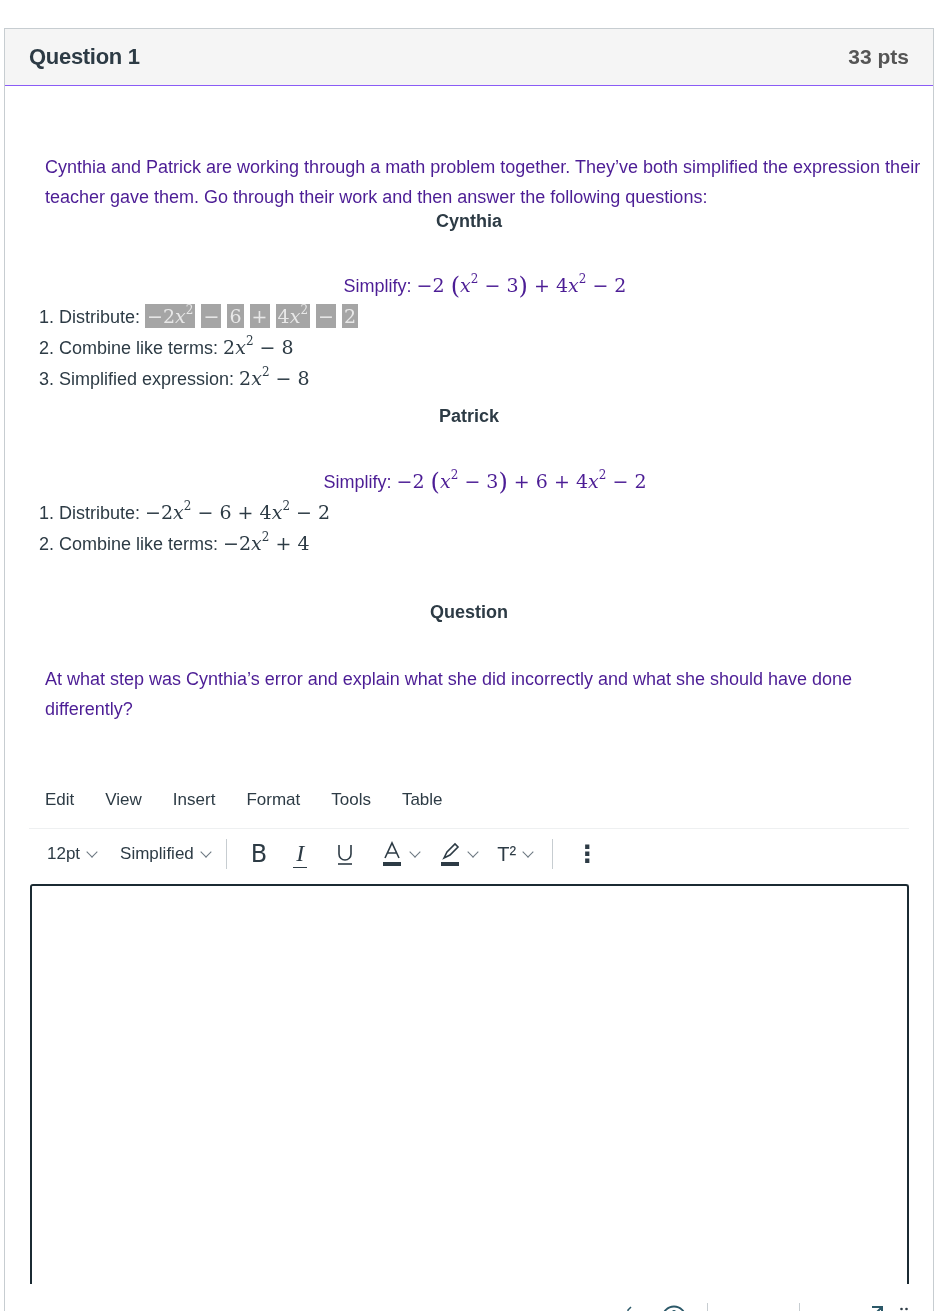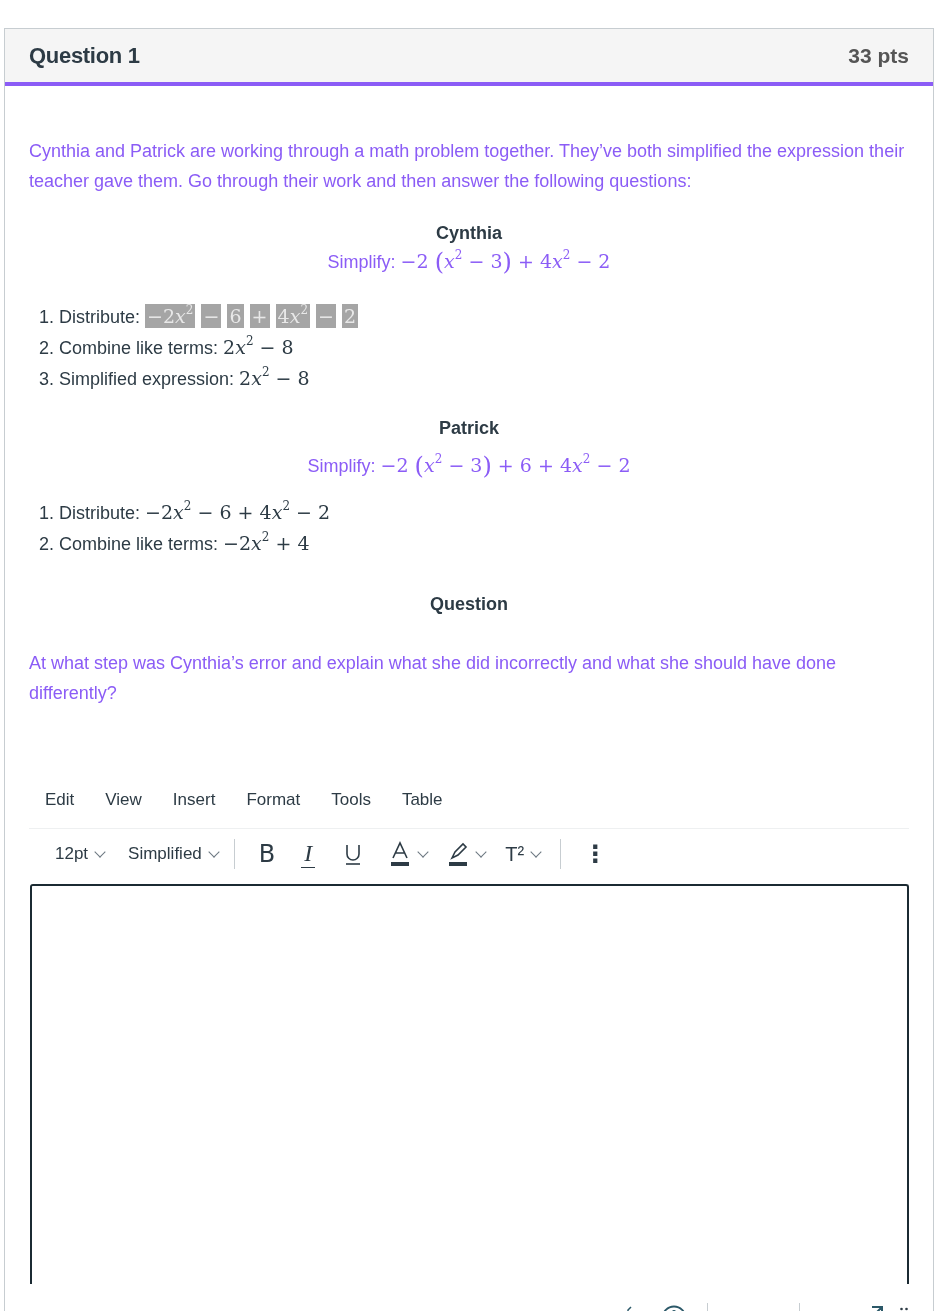--- a/index.html
+++ b/index.html
@@ -1,76 +1,76 @@
 <!DOCTYPE html>
 <html><head>
 <meta charset="utf-8">
 <style>
   html, body { margin: 0; padding: 0; background: #fff; }
   body { width: 938px; height: 1311px; overflow: hidden; position: relative; font-family: "Liberation Sans", "DejaVu Sans", sans-serif; color: #2d3b45; }
   .card { position: absolute; left: 4px; top: 28px; width: 930px; height: 1300px; border: 1px solid #c7cdd1; border-bottom: none; box-sizing: border-box; }
-  .card-header { height: 57px; background: #f5f5f5; border-bottom: 4px solid #8b5cf6; display: flex; align-items: center; justify-content: space-between; padding: 0 24px; box-sizing: border-box; }
+  .card-header { height: 57px; background: #f5f5f5; border-bottom: 1px solid #8b5cf6; display: flex; align-items: center; justify-content: space-between; padding: 0 24px; box-sizing: border-box; }
   .q-title { font-size: 22px; font-weight: bold; color: #2d3b45; letter-spacing: -0.3px; }
   .q-pts { font-size: 21px; font-weight: bold; color: #555; }
   .content { position: absolute; left: 24px; top: 57px; width: 880px; }
-  .para { font-size: 18px; line-height: 30px; color: #8b5cf6; margin: 0; }
+  .para { font-size: 18px; line-height: 30px; color: #4c1d95; margin: 16px; }
   .intro { position: absolute; top: 50px; left: 0; width: 880px; }
   .center { text-align: center; position: absolute; left: 0; width: 880px; }
-  .heading { font-weight: bold; font-size: 18px; margin-top: 12px; }
+  .heading { font-weight: bold; font-size: 18px; }
   .math { font-family: "DejaVu Serif", "Liberation Serif", serif; font-size: 19px; }
   .math i { font-style: italic; }
   .math sup { font-size: 12px; vertical-align: 9px; line-height: 0; }
   .paren { font-size: 24px; vertical-align: -2px; }
   .steps { position: absolute; left: 10px; font-size: 18px; line-height: 30px; }
   .hl { background: #a5a5a5; color: #e8e8e8; padding: 1px 2px; }
   .menubar { position: absolute; top: 704px; left: 16px; display: flex; gap: 12px; font-size: 17px; color: #2d3b45; }
   .menubar span { margin-right: 19px; }
   .toolbar-sep { position: absolute; top: 742px; left: 0; width: 880px; height: 1px; background: #eef0f1; }
-  .toolbar { position: absolute; top: 751px; left: 8px; width: 880px; height: 34px; display: flex; align-items: center; font-size: 17px; color: #2d3b45; }
+  .toolbar { position: absolute; top: 751px; left: 0; width: 880px; height: 34px; display: flex; align-items: center; font-size: 17px; color: #2d3b45; }
   .tb-item { display: inline-flex; align-items: center; }
   .chev { display: inline-block; width: 7px; height: 7px; border-right: 1.3px solid #6b7780; border-bottom: 1.3px solid #6b7780; transform: rotate(45deg); margin-left: 8px; margin-top: -5px; }
   .vsep { width: 1px; height: 30px; background: #c7cdd1; display: inline-block; }
   .editor { position: absolute; top: 798px; left: 1px; width: 879px; height: 400px; border: 2px solid #1b2a32; border-bottom: none; border-radius: 3px 3px 0 0; box-sizing: border-box; }
   .statusbar { position: absolute; top: 1210px; left: 0; width: 880px; height: 44px; display: flex; align-items: center; font-size: 18px; }
   .icon-teal { color: #2b5868; }
 </style>
 </head>
 <body>
 
 <div class="card">
   <div class="card-header">
     <span class="q-title">Question 1</span>
     <span class="q-pts">33 pts</span>
   </div>
 
   <div class="content">
     <p class="para intro">Cynthia and Patrick are working through a math problem together. They’ve both simplified the expression their teacher gave them. Go through their work and then answer the following questions:</p>
 
     <div class="center heading" style="top:125px;">Cynthia</div>
-    <div class="center para" style="top:160px;">
+    <div class="center para" style="top:168px;">
       <span>Simplify:</span>
       <span class="math"><span>−</span><span>2</span> <span class="paren">(</span><i>x</i><sup>2</sup> <span>−</span> <span>3</span><span class="paren">)</span> <span>+</span> <span>4</span><i>x</i><sup>2</sup> <span>−</span> <span>2</span></span>
     </div>
     <div class="steps" style="top:215px;">
       <div><span>1. Distribute:</span> <span class="math"><span class="hl"><span>−</span><span>2</span><i>x</i><sup>2</sup></span> <span class="hl">−</span> <span class="hl">6</span> <span class="hl">+</span> <span class="hl"><span>4</span><i>x</i><sup>2</sup></span> <span class="hl">−</span> <span class="hl">2</span></span></div>
       <div><span>2. Combine like terms:</span> <span class="math"><span>2</span><i>x</i><sup>2</sup> <span>−</span> <span>8</span></span></div>
       <div><span>3. Simplified expression:</span> <span class="math"><span>2</span><i>x</i><sup>2</sup> <span>−</span> <span>8</span></span></div>
     </div>
 
     <div class="center heading" style="top:320px;">Patrick</div>
     <div class="center para" style="top:364px;">
       <span>Simplify:</span>
       <span class="math"><span>−</span><span>2</span> <span class="paren">(</span><i>x</i><sup>2</sup> <span>−</span> <span>3</span><span class="paren">)</span> <span>+</span> <span>6</span> <span>+</span> <span>4</span><i>x</i><sup>2</sup> <span>−</span> <span>2</span></span>
     </div>
     <div class="steps" style="top:411px;">
       <div><span>1. Distribute:</span> <span class="math"><span>−</span><span>2</span><i>x</i><sup>2</sup> <span>−</span> <span>6</span> <span>+</span> <span>4</span><i>x</i><sup>2</sup> <span>−</span> <span>2</span></span></div>
       <div><span>2. Combine like terms:</span> <span class="math"><span>−</span><span>2</span><i>x</i><sup>2</sup> <span>+</span> <span>4</span></span></div>
     </div>
 
-    <div class="center heading" style="top:496px;">Question</div>
+    <div class="center heading" style="top:516px;">Question</div>
     <p class="para" style="position:absolute; top:562px; left:0; width:860px;">At what step was Cynthia’s error and explain what she did incorrectly and what she should have done differently?</p>
 
     <div class="menubar">
       <span>Edit</span>
       <span>View</span>
       <span>Insert</span>
       <span>Format</span>
       <span>Tools</span>
       <span>Table</span>
     </div>

